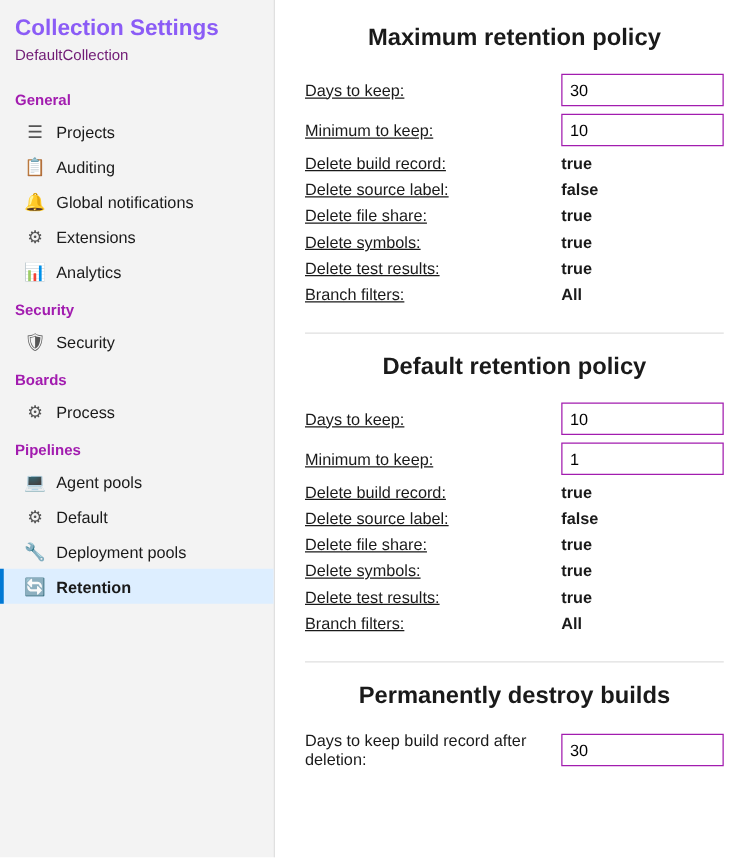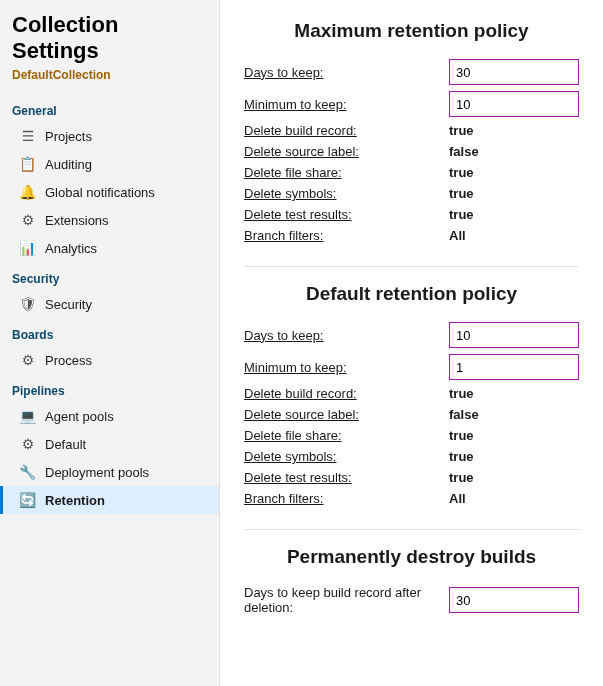--- a/index.html
+++ b/index.html
@@ -10,36 +10,35 @@
       width: 220px;
       min-width: 220px;
       background: #f3f3f3;
       border-right: 1px solid #e0e0e0;
       padding: 12px 0;
       display: flex;
       flex-direction: column;
       overflow-y: auto;
     }
     .sidebar-title {
-      font-size: 22px;
+      font-size: 18px;
       font-weight: 600;
       padding: 0 12px 4px 12px;
-      color: #000000;
+      color: #8b5cf6;
     }
     .sidebar-subtitle {
       font-size: 12px;
-      color: #a16207;
+      color: #701a75;
       padding: 0 12px 12px 12px;
-      font-weight: bold;
     }
     .sidebar-section-label {
       font-size: 12px;
       font-weight: 700;
       padding: 10px 12px 4px 12px;
-      color: #0c4a6e;
+      color: #a21caf;
       text-transform: none;
     }
     .sidebar-item {
       display: flex;
       align-items: center;
       padding: 5px 12px 5px 16px;
       cursor: pointer;
       color: #1a1a1a;
       font-size: 13px;
       border-left: 3px solid transparent;

